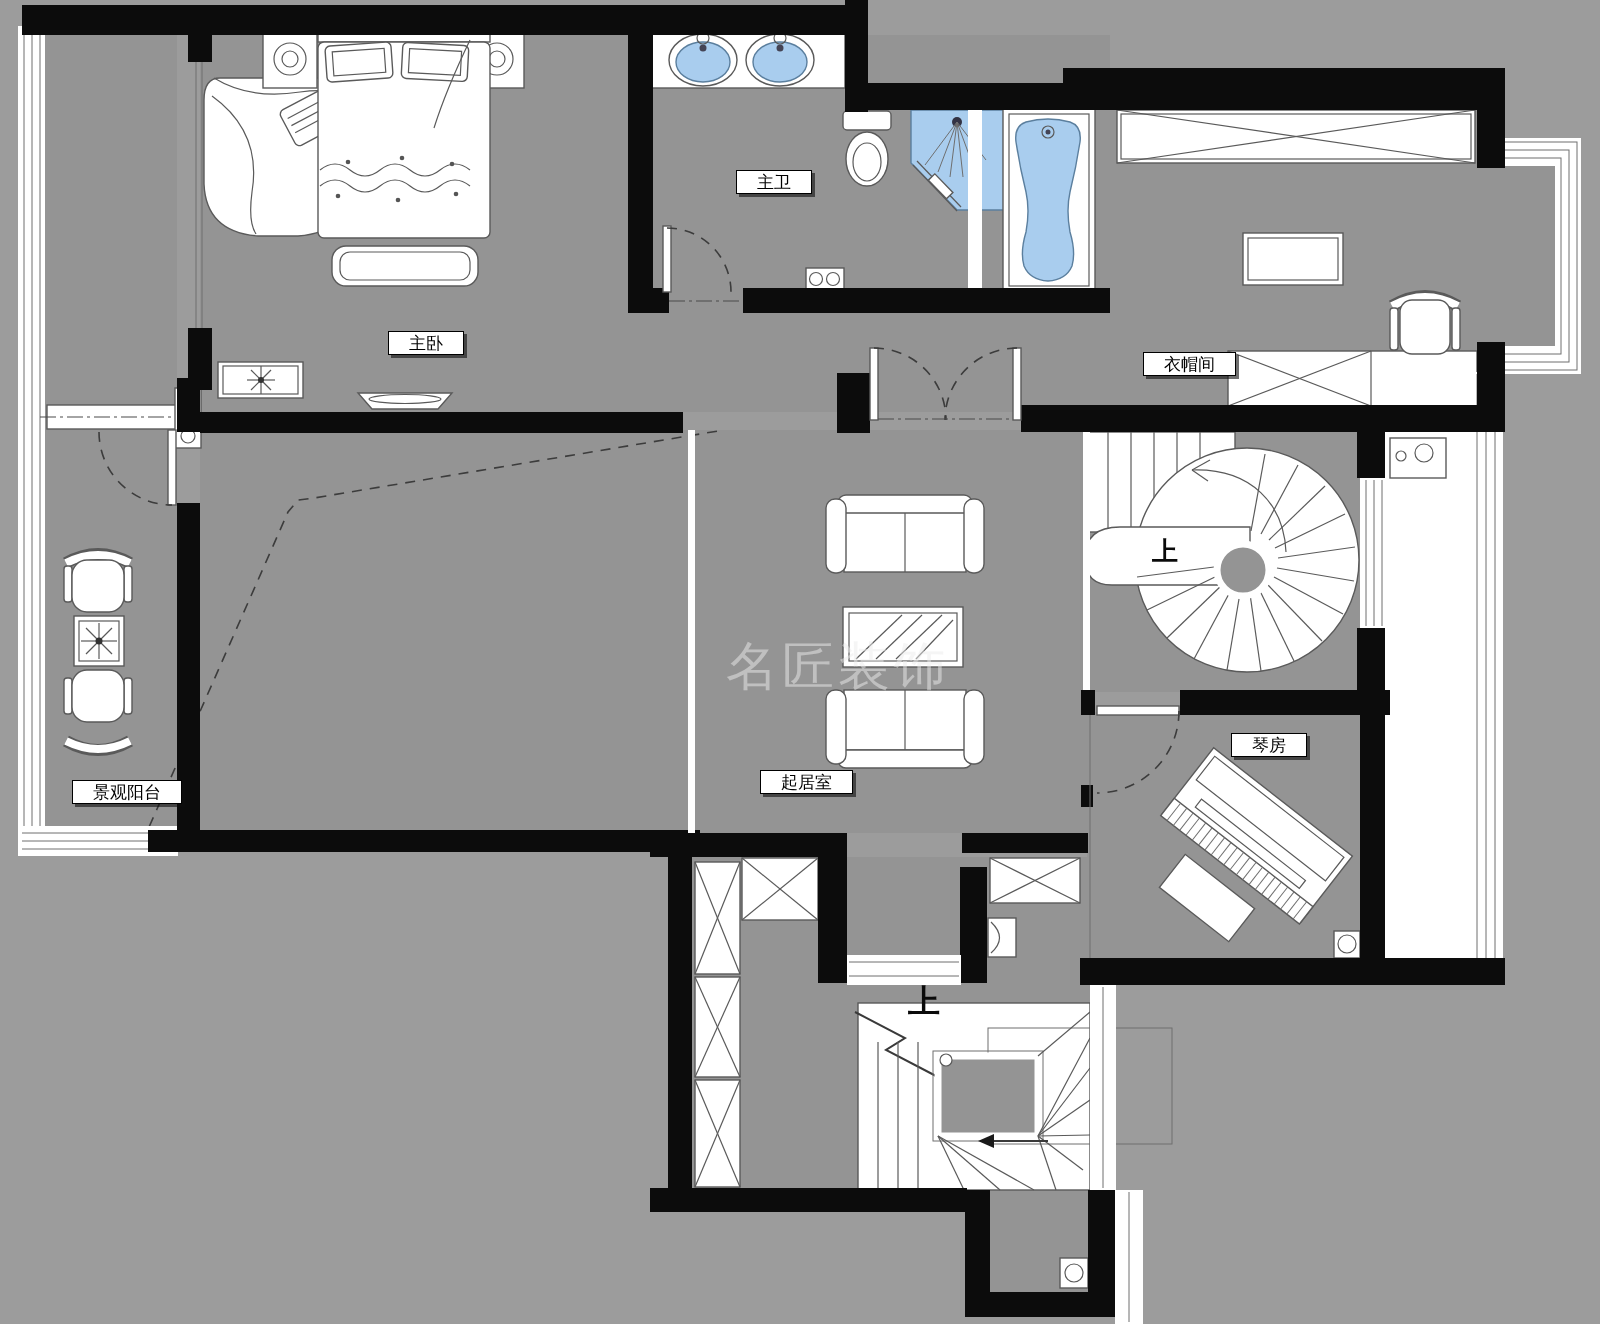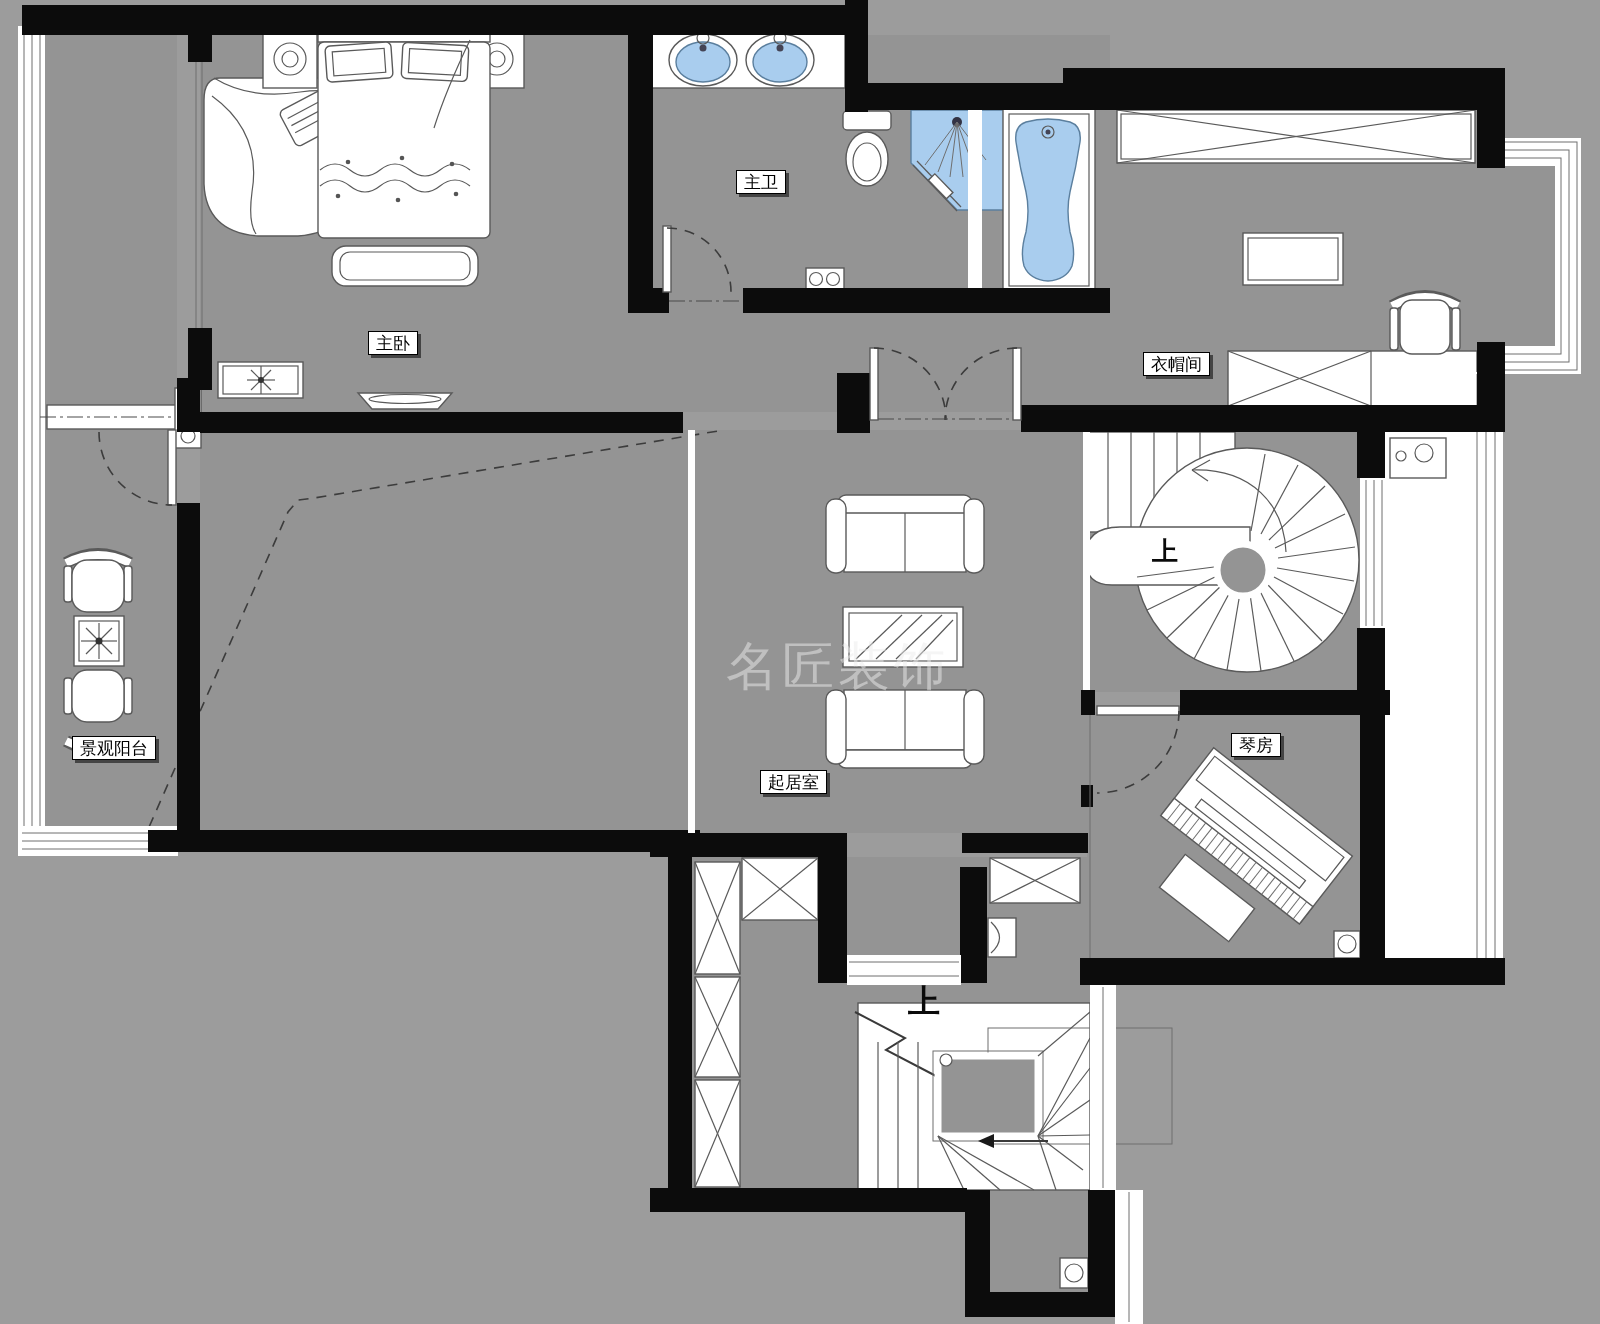--- a/index.html
+++ b/index.html
@@ -14,21 +14,21 @@
   .u{fill:#ffffff;stroke:#5a5a5a;stroke-width:1.4;}
   .wht{fill:#ffffff;}
   .ln{stroke:#5a5a5a;stroke-width:1.2;fill:none;}
   .wl{stroke:#6f6f6f;stroke-width:1;fill:none;}
   .dash{stroke:#3c3c3c;stroke-width:1.6;fill:none;stroke-dasharray:10 8;}
   .dd{stroke:#4a4a4a;stroke-width:1.2;fill:none;stroke-dasharray:16 4 3 4;}
   .bl{fill:var(--blue);stroke:#5b7f9e;stroke-width:1.4;}
   .dk{stroke:#3a3a3a;stroke-width:2;fill:none;}
   .lbl{position:absolute;background:#fff;border:1px solid #000;
        box-shadow:3px 3px 0 rgba(15,15,15,.6);
-       font-size:17px;line-height:1.2;padding:1px 7px;color:#000;white-space:nowrap;}
+       font-size:17px;line-height:1.2;padding:1px 20px;color:#000;white-space:nowrap;}
   .up{position:absolute;font-weight:bold;color:#0a0a0a;}
   .wm{position:absolute;font-size:52px;letter-spacing:4px;color:rgba(236,236,236,.5);
       white-space:nowrap;}
 </style>
 </head>
 <body>
 
 <div id="stage">
 
 <svg id="plan-svg" width="1600" height="1324" viewBox="0 0 1600 1324">
@@ -499,24 +499,24 @@
     <path class="dash" d="M 1017,348 A 72 72 0 0 0 945,420"></path>
     <path class="dd" d="M 878,419 H 1013"></path>
   </g>
 
   <g>
     <rect class="u" x="1097" y="706" width="82" height="9"></rect>
     <path class="dash" d="M 1179,711 A 82 82 0 0 1 1097,793"></path>
   </g>
 </svg>
 
-  <div class="lbl" style="left:368px;top:331px">主卧</div>
+  <div class="lbl" style="left:388px;top:331px">主卧</div>
   <div class="lbl" style="left:736px;top:170px">主卫</div>
   <div class="lbl" style="left:1143px;top:352px">衣帽间</div>
   <div class="lbl" style="left:760px;top:770px">起居室</div>
   <div class="lbl" style="left:1231px;top:733px">琴房</div>
-  <div class="lbl" style="left:72px;top:736px">景观阳台</div>
+  <div class="lbl" style="left:72px;top:780px">景观阳台</div>
 
   <div class="up" style="left:1152px;top:534px;font-size:26px">上</div>
   <div class="up" style="left:908px;top:980px;font-size:32px">上</div>
 
   <div class="wm" style="left:726px;top:632px">名匠装饰</div>
 </div>
 
 </body></html>

